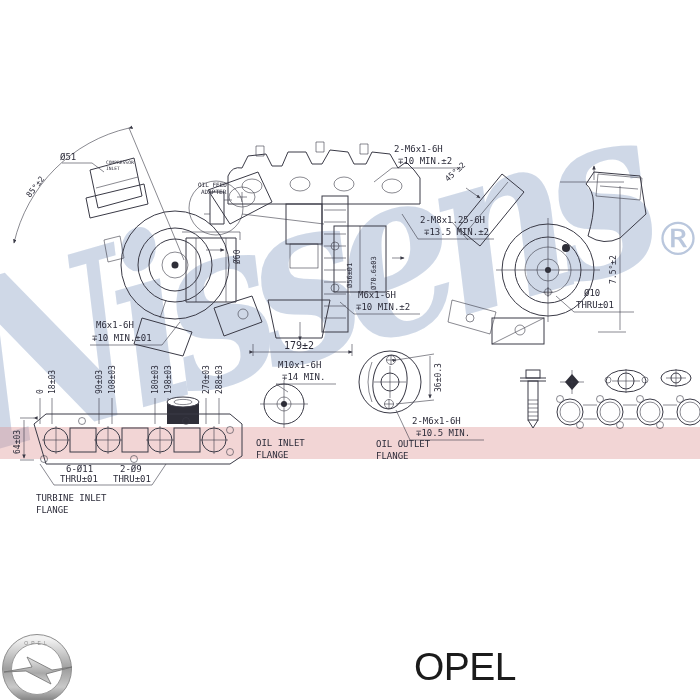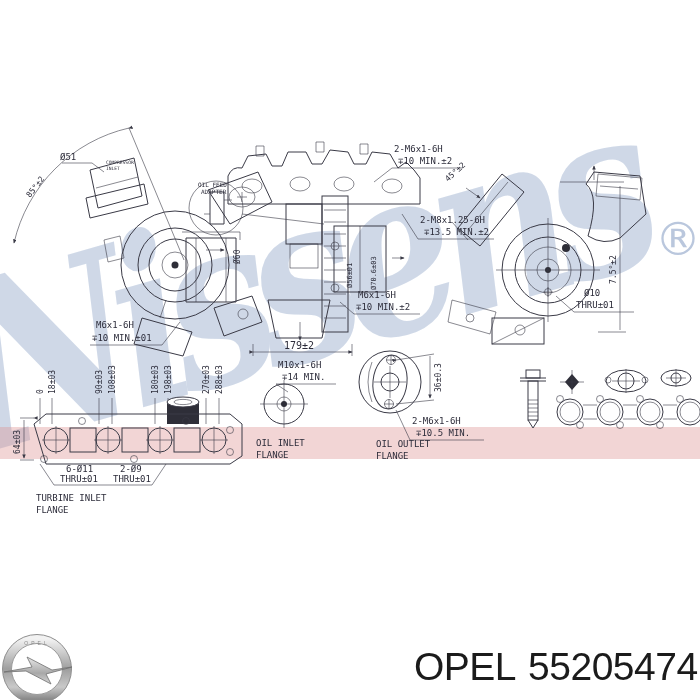--- a/index.html
+++ b/index.html
@@ -307,16 +307,15 @@
     </defs>
     <circle cx="35" cy="39" r="30" fill="none" stroke="url(#ring)" stroke-width="9"></circle>
     <circle cx="35" cy="39" r="34.5" fill="none" stroke="#8f8f8f" stroke-width="1"></circle>
     <circle cx="35" cy="39" r="25.5" fill="none" stroke="#9a9a9a" stroke-width="1"></circle>
     <text x="35" y="15" text-anchor="middle" font-size="5" letter-spacing="3" fill="#8b8b8b" font-family="Liberation Sans, sans-serif">OPEL</text>
     <path d="M2 42 L30 37 L25 27 L50 40 L70 37 L44 44 L49 54 L24 41 Z" fill="url(#bolt)" stroke="#6e6e6e" stroke-width="0.8"></path>
   </svg>
 
   <div class="footer-text">
     <span>OPEL</span>
-    <span>55205474</span>
   </div>
 
 </div>
 
 </body></html>

